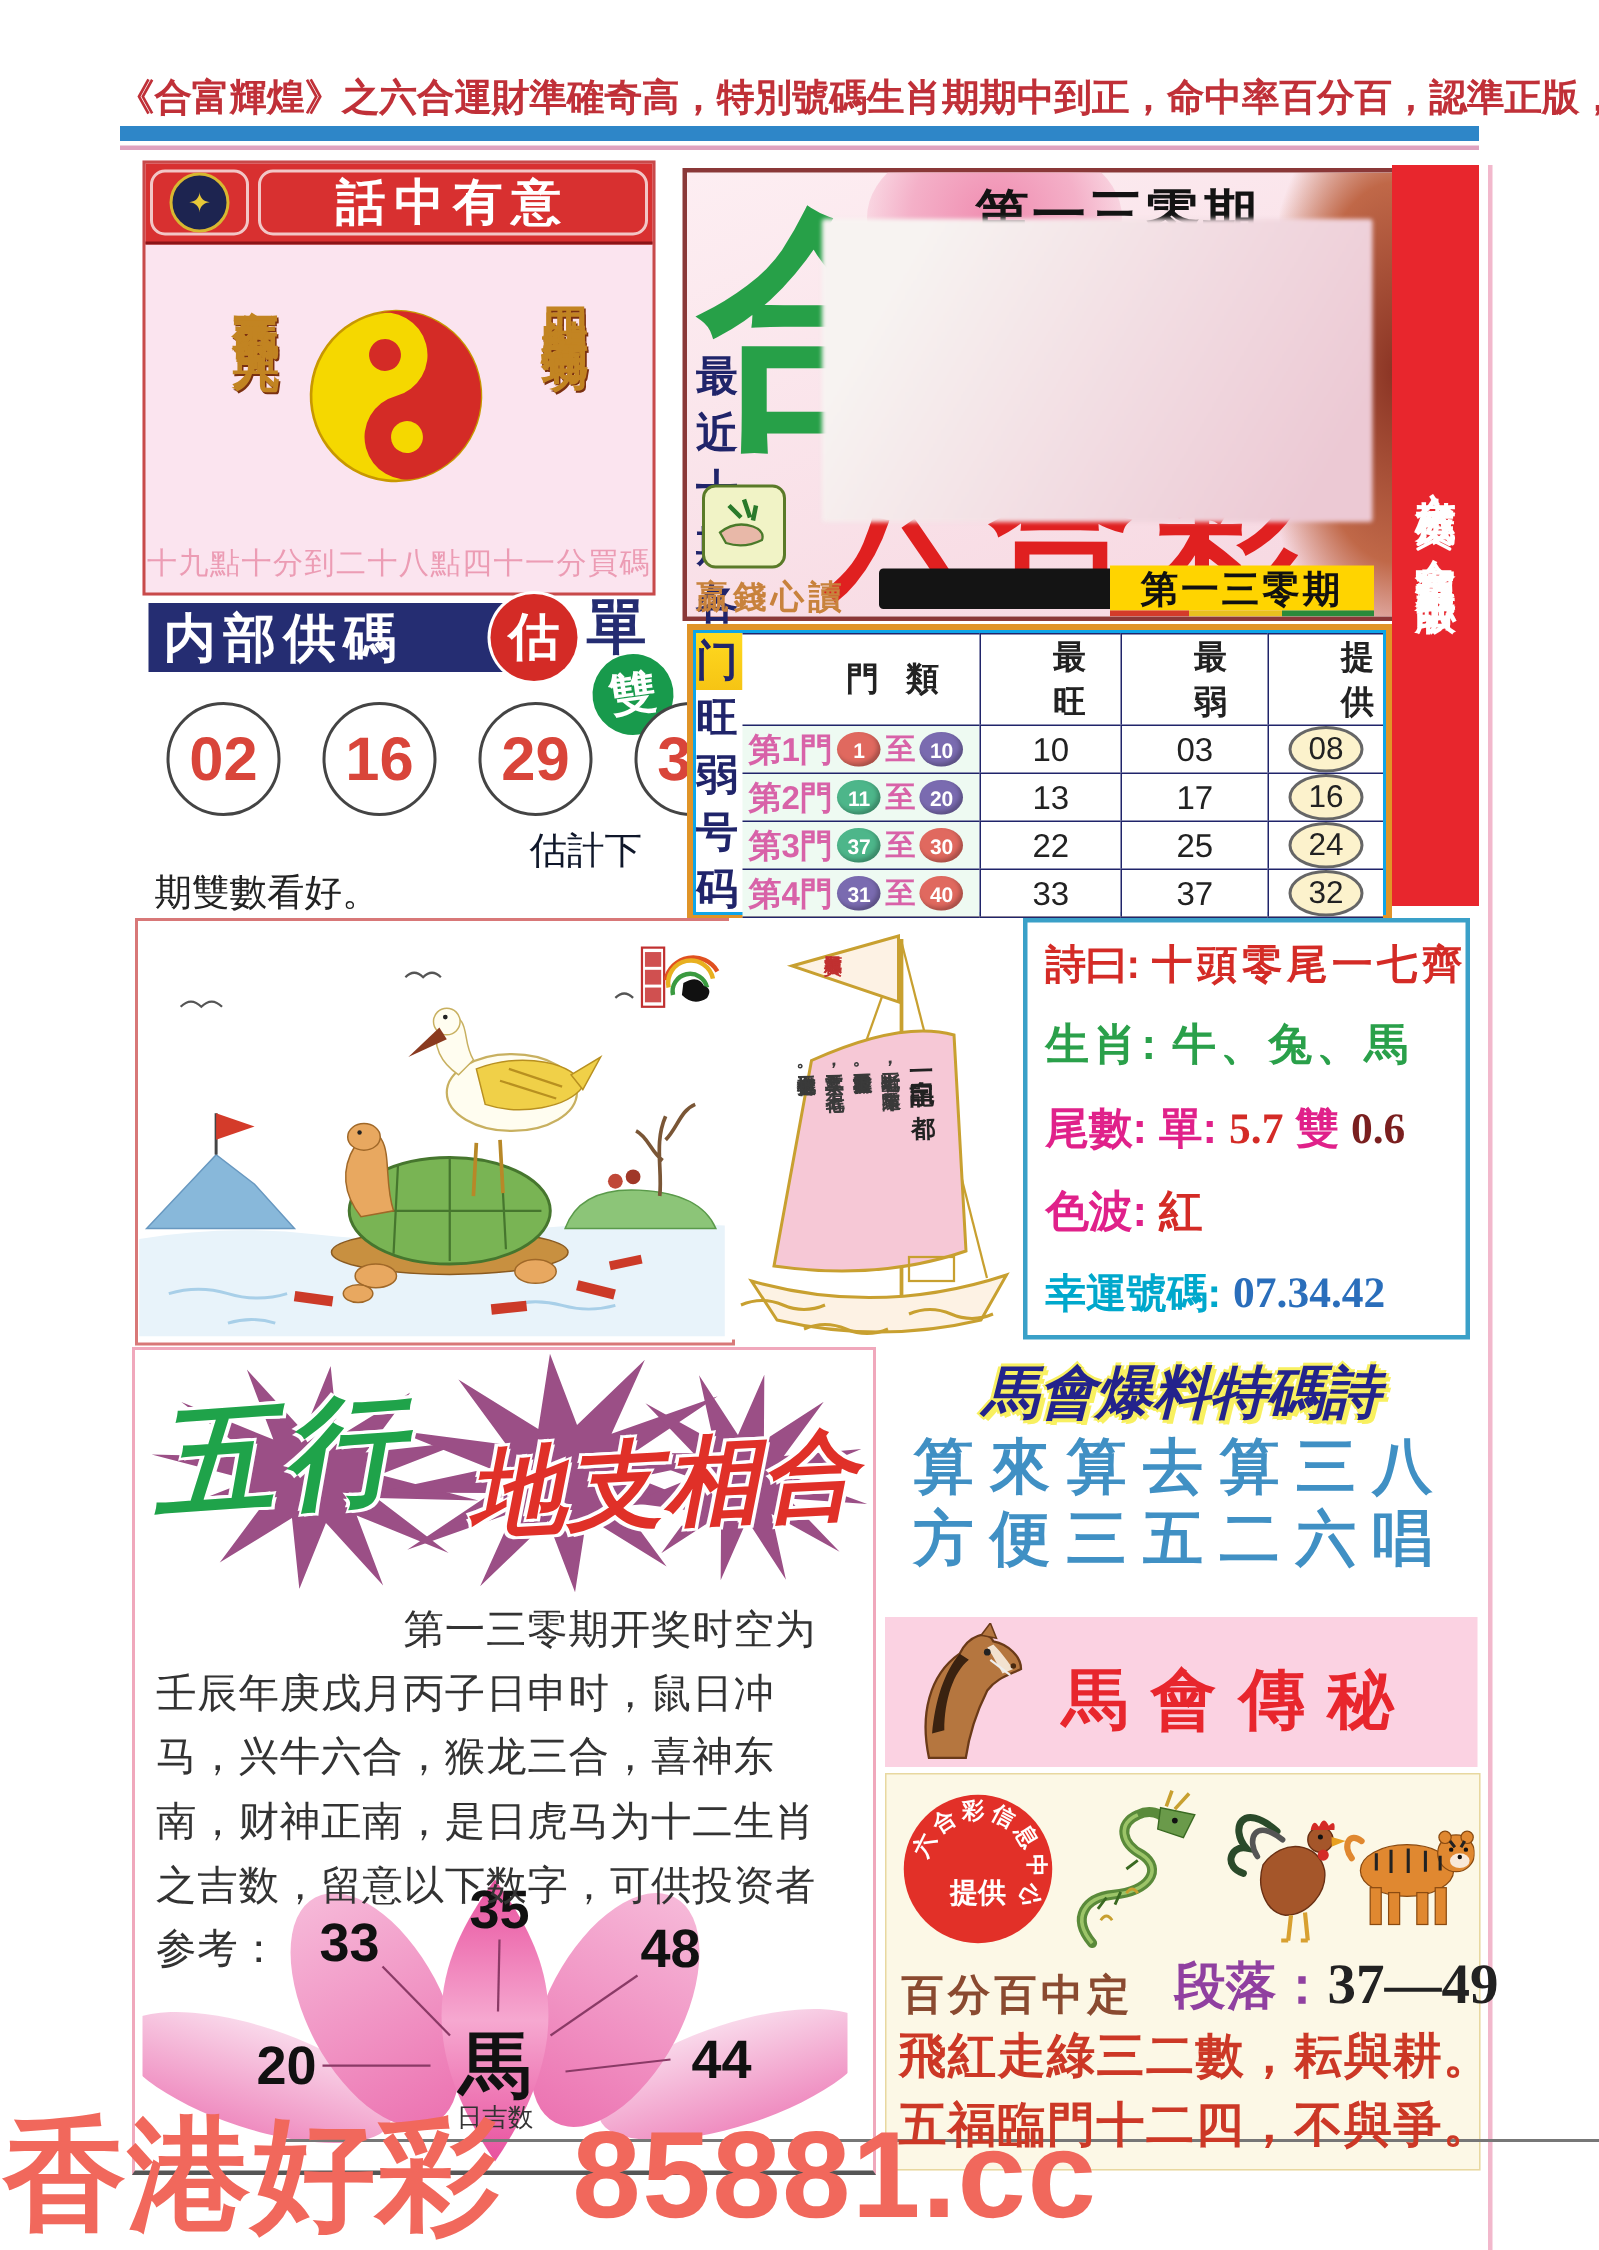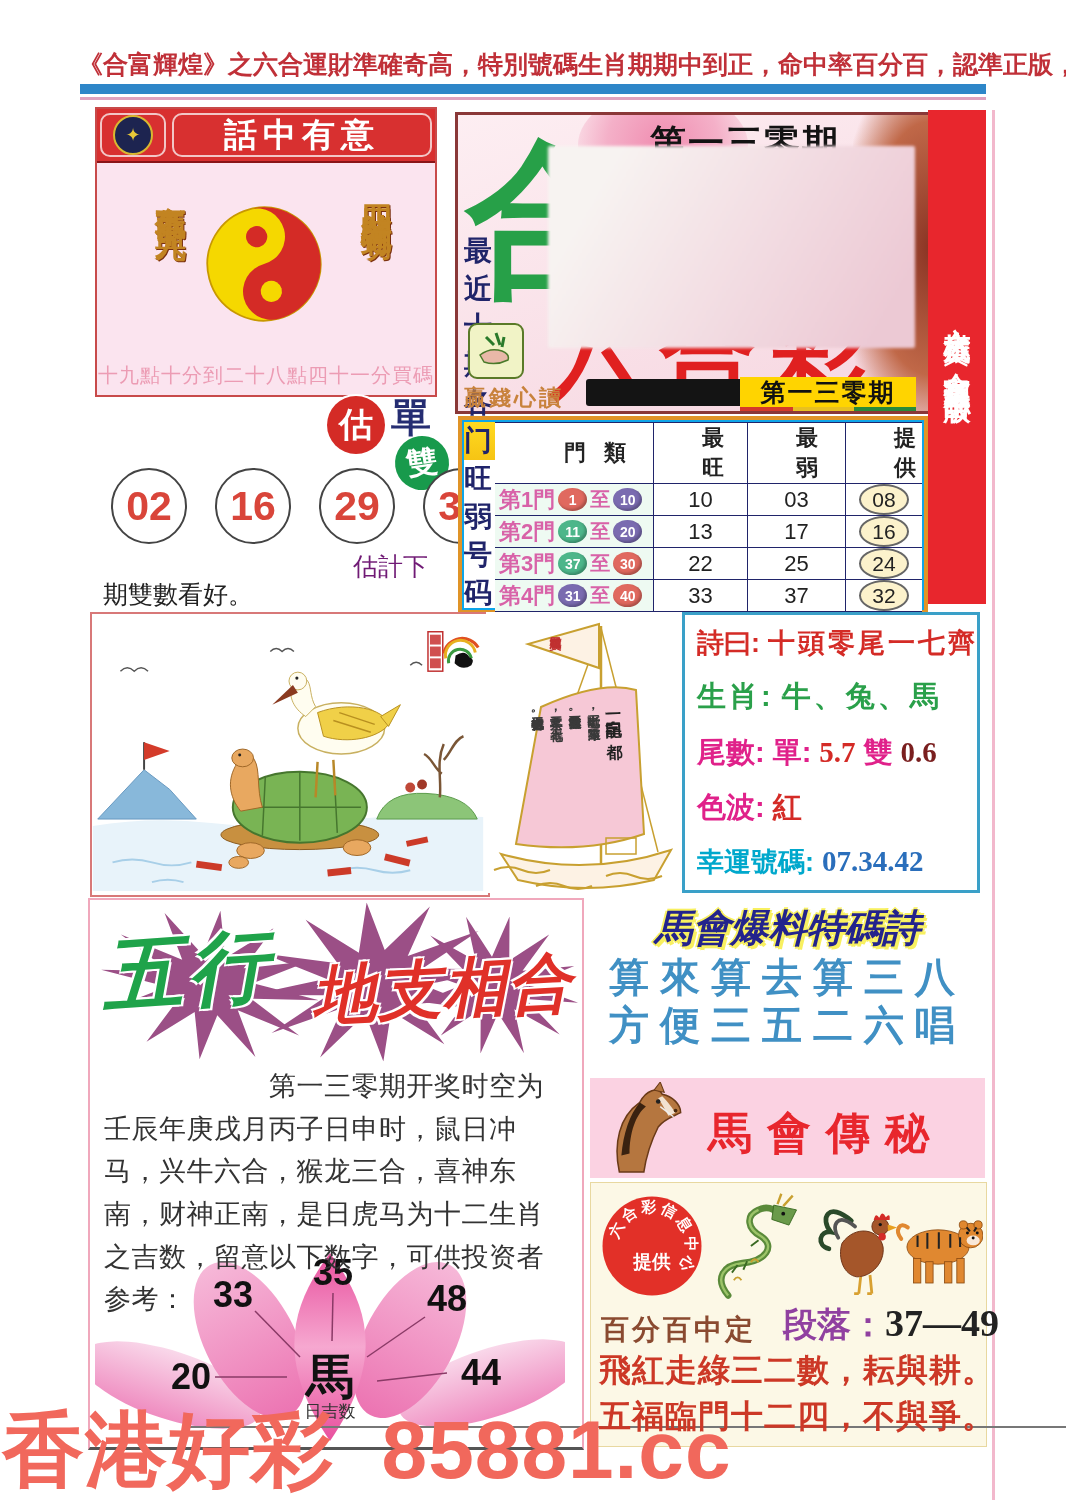--- a/index.html
+++ b/index.html
@@ -29,21 +29,21 @@
   .navybar{position:absolute;left:4px;top:4px;width:232px;height:46px;background:#252d72;color:#fff;
            font-size:35px;font-weight:800;letter-spacing:5px;display:flex;align-items:center;padding-left:10px;}
   .gu{position:absolute;left:232px;top:-2px;width:58px;height:58px;border-radius:50%;background:#d42b26;color:#fff;
       font-size:34px;font-weight:800;display:flex;align-items:center;justify-content:center;box-shadow:0 0 0 2px #fff;}
   .dan{position:absolute;left:296px;top:-8px;font-size:40px;font-weight:800;color:#252d72;}
   .shuang{position:absolute;left:300px;top:38px;width:54px;height:54px;border-radius:50%;background:#189a4c;color:#fff;
       font-size:31px;font-weight:800;display:flex;align-items:center;justify-content:center;transform:rotate(-8deg);}
   .numrow{position:absolute;left:16px;top:70px;display:flex;gap:28px;}
   .numcirc{width:72px;height:72px;border:2px solid #444;border-radius:50%;display:flex;align-items:center;justify-content:center;
            color:#d9453a;font-size:41px;font-weight:700;background:#fff;}
-  .noteR{position:absolute;left:258px;top:152px;font-size:25px;color:#701a75;}
+  .noteR{position:absolute;left:258px;top:152px;font-size:25px;color:#0f172a;}
   .noteL{position:absolute;left:8px;top:180px;font-size:25px;color:#222;}
 
   
   .promo{left:455px;top:112px;width:467px;height:296px;border:3px solid #8a3838;
          background:linear-gradient(160deg,#fdeef2,#f6d6e0);overflow:hidden;padding-left:28px;}
   .promo .blossom{position:absolute;left:120px;top:-25px;width:170px;height:110px;border-radius:50%;
          background:radial-gradient(circle,#f08cb0 0%,#f4b0c8 55%,rgba(244,176,200,0));}
   .promo .horseblob{position:absolute;right:-10px;top:0;width:110px;height:100%;
          background:radial-gradient(ellipse at 70% 45%,#8a3424 0%,#c06848 55%,rgba(216,136,104,0) 85%);}
   .promo .issuetop{position:absolute;left:192px;top:4px;font-size:36px;font-weight:800;color:#131313;letter-spacing:2px;z-index:1;}
@@ -156,20 +156,21 @@
         <circle cx="50" cy="50" r="48" fill="#f5d800" stroke="#c89800" stroke-width="1.5"></circle>
         <path d="M50,2 A48,48 0 0 1 50,98 A24,24 0 0 1 50,50 A24,24 0 0 0 50,2 Z" fill="#d42b26"></path>
         <circle cx="50" cy="26" r="9" fill="#d42b26"></circle>
         <circle cx="50" cy="74" r="9" fill="#f5d800"></circle>
       </g>
     </svg>
     <div class="noteb">十九點十分到二十八點四十一分買碼</div>
   </div>
 
   <div class="abs blockB">
+    <div class="navybar">内部供碼</div>
     <div class="gu">估</div>
     <div class="dan">單</div>
     <div class="shuang">雙</div>
     <div class="numrow">
       <div class="numcirc">02</div>
       <div class="numcirc">16</div>
       <div class="numcirc">29</div>
       <div class="numcirc">33</div>
     </div>
     <div class="noteR">估計下</div>

